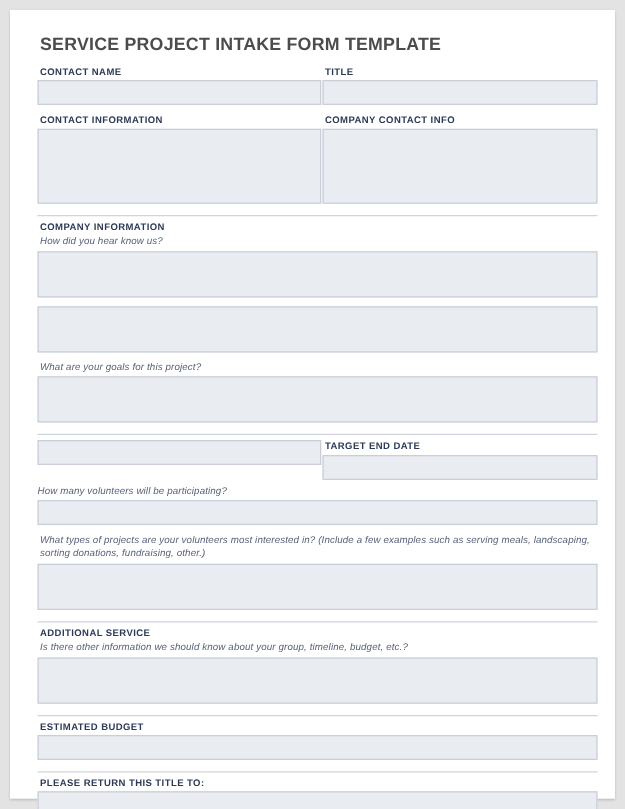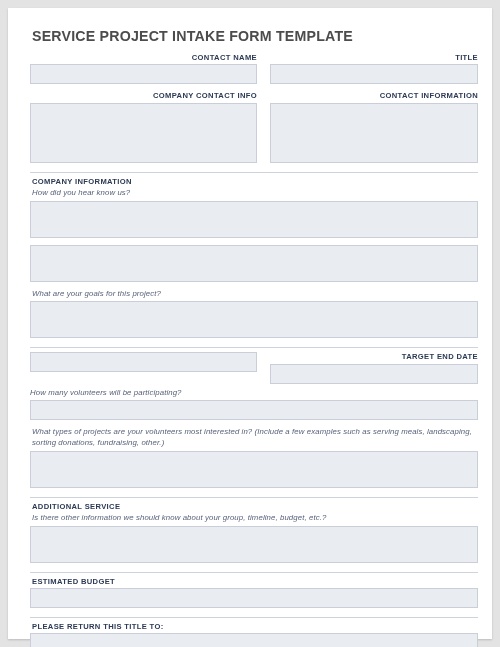--- a/index.html
+++ b/index.html
@@ -59,22 +59,21 @@
     background: #e9ecf1;
     border: 1px solid #c9ced8;
     box-sizing: border-box;
     width: 100%;
   }
   .h-sm { height: 20px; }
   .h-md { height: 37px; }
   .h-lg { height: 60px; }
   .row {
     display: flex;
-    gap: 13px;
-    text-align: right;
+    gap: 1px;
   }
   .row > .col {
     flex: 1 1 0;
     min-width: 0;
   }
   .row.wide-left > .col:first-child { flex: 0 0 227px; }
   .row.wide-left > .col:last-child  { flex: 1 1 auto; }
   .rule {
     border-top: 1px solid #cfd4dc;
     margin: 9px 0 4px 0;
@@ -102,25 +101,25 @@
       <div class="col">
         <div class="label">TITLE</div>
         <div class="field h-sm"></div>
       </div>
     </div>
 
     <div class="gap-sm"></div>
 
     <div class="row wide-left">
       <div class="col">
-        <div class="label">COMPANY CONTACT INFO</div>
+        <div class="label">CONTACT INFORMATION</div>
         <div class="field h-lg"></div>
       </div>
       <div class="col">
-        <div class="label">CONTACT INFORMATION</div>
+        <div class="label">COMPANY CONTACT INFO</div>
         <div class="field h-lg"></div>
       </div>
     </div>
 
     <div class="rule"></div>
 
     <div class="block">
       <div class="label">COMPANY INFORMATION</div>
       <div class="question">How did you hear know us?</div>
       <div class="field h-md"></div>

